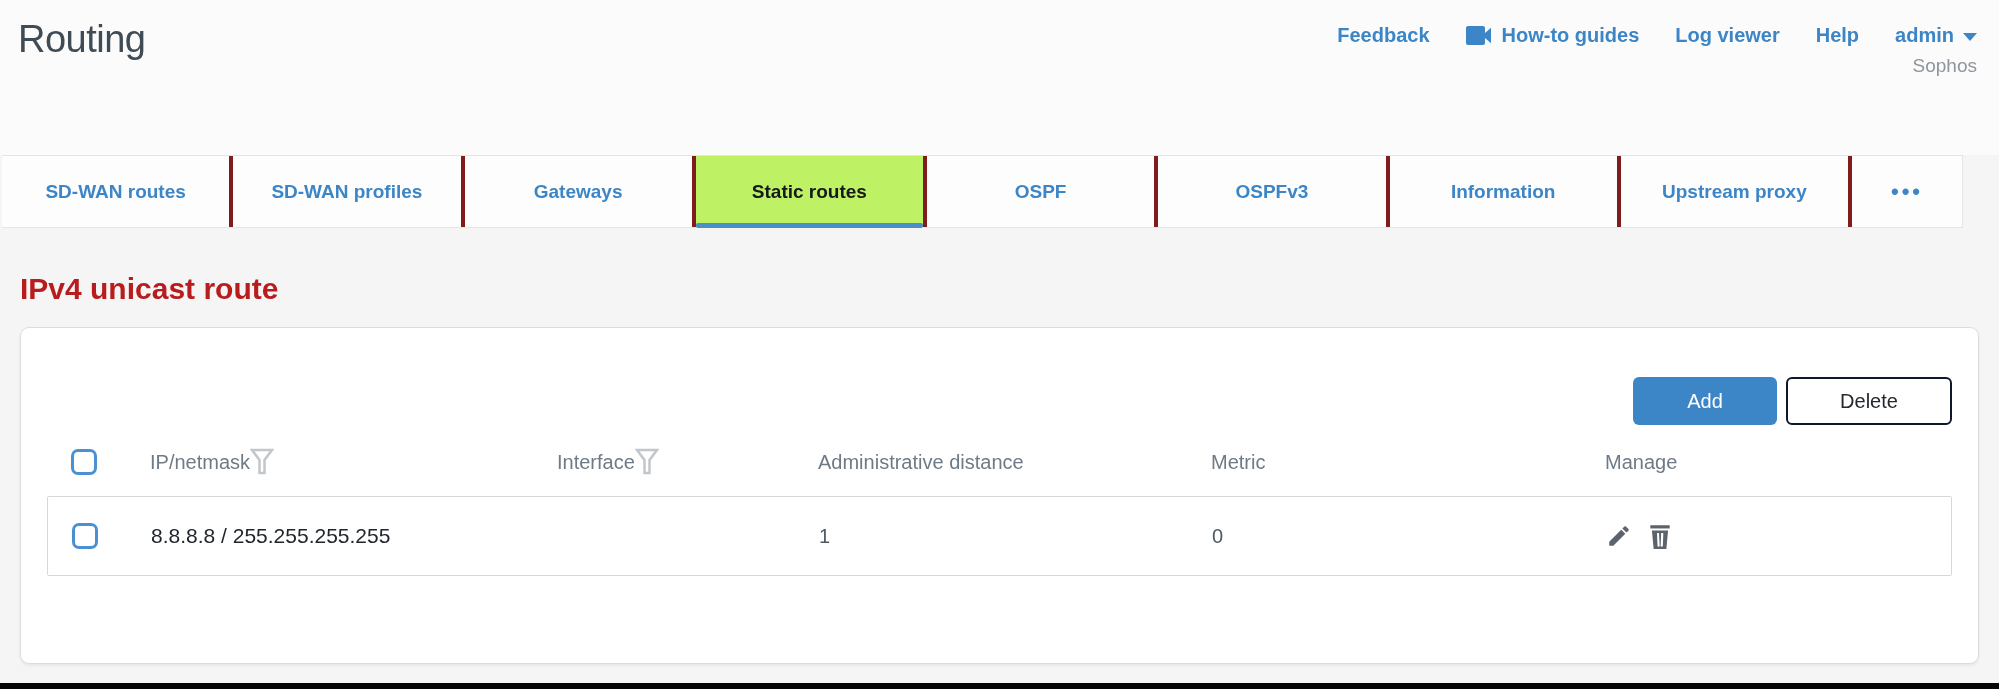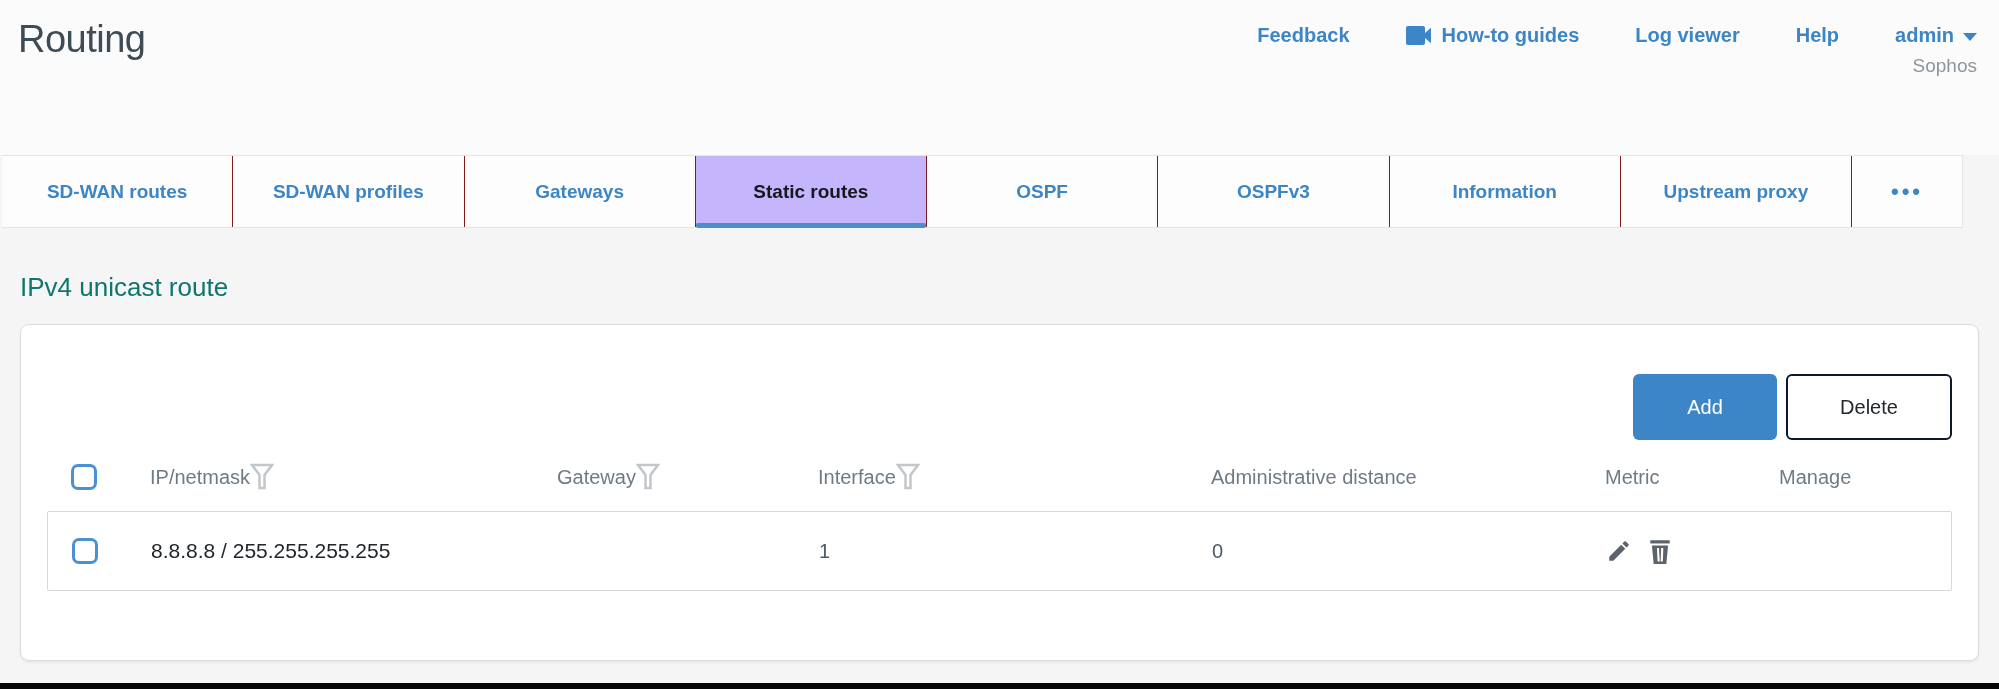--- a/index.html
+++ b/index.html
@@ -4,47 +4,47 @@
 <style>
   * { margin:0; padding:0; box-sizing:border-box; }
   html,body { width:1999px; height:689px; overflow:hidden; }
   body { font-family:"Liberation Sans", sans-serif; background:#f5f5f6; }
 
   
   .page-header { height:155px; background:#fbfbfb; display:flex;
                  justify-content:space-between; padding:8px 22px 0 18px; }
   .page-title { font-size:38px; font-weight:400; color:#3f4b55; margin-top:10px; letter-spacing:-0.5px; }
   .util-nav { margin-top:16px; display:flex; flex-direction:column; align-items:flex-end; }
-  .util-row { display:flex; align-items:flex-start; gap:56px; }
+  .util-row { display:flex; align-items:flex-start; gap:36px; }
   .util-link { display:flex; align-items:center; gap:9px; color:#3c85c6; font-size:20px;
                font-weight:600; text-decoration:none; cursor:pointer; }
   .caret-down { width:0; height:0; border-left:7px solid transparent;
                 border-right:7px solid transparent; border-top:8px solid #3c85c6; margin-top:2px; }
   .brand-label { margin-top:8px; color:#8d959d; font-size:19px; font-weight:400; }
 
   
   .tab-bar { height:73px; width:1961px; margin-left:2px; background:#fdfdfd;
              border:1px solid #e3e5e6; border-left:none; display:flex; }
   .tab { flex:1; display:flex; align-items:center; justify-content:center;
-         font-size:19px; font-weight:600; color:#3c85c6; border-right:1px solid #7f1d1d;
+         font-size:19px; font-weight:600; color:#3c85c6; border-right:4px solid #7f1d1d;
          position:relative; cursor:pointer; background:#fdfdfd; }
-  .tab.active { background:#c4b5fd; color:#15191d; }
+  .tab.active { background:#bef264; color:#15191d; }
   .tab.active::after { content:""; position:absolute; left:0; right:0; bottom:-1px;
                        height:5px; background:#4b8fc9; border-radius:2px; }
   .tab-more { flex:none; width:110px; display:flex; align-items:center; justify-content:center;
               color:#3c85c6; font-size:22px; font-weight:700; letter-spacing:3px; cursor:pointer; }
 
   
   .content { background:#f5f5f6; height:455px; padding:0 20px; }
-  .section-title { padding-top:44px; font-size:26px; font-weight:400; color:#0f766e; }
+  .section-title { padding-top:44px; font-size:30px; font-weight:700; color:#b91c1c; }
   .card { margin-top:21px; height:337px; background:#ffffff; border:1px solid #dadddf;
           border-radius:9px; box-shadow:0 2px 3px rgba(0,0,0,.06); padding:0 26px; }
 
   .toolbar { display:flex; justify-content:flex-end; gap:9px; padding-top:49px; }
-  .btn { height:66px; font-size:20px; font-family:inherit; border-radius:6px;
+  .btn { height:48px; font-size:20px; font-family:inherit; border-radius:6px;
          display:flex; align-items:center; justify-content:center; cursor:pointer; }
   .btn-add { width:144px; background:#3c85c6; color:#ffffff; border:none; }
   .btn-delete { width:166px; background:#ffffff; color:#23282d; border:2px solid #0f172a; }
 
   .grid-cols { display:grid; grid-template-columns:103px 407px 261px 393px 394px 174px 1fr;
                align-items:center; }
   .thead { margin-top:23px; color:#6e7b86; font-size:20px; }
   .th { display:flex; align-items:center; }
   .checkbox { width:26px; height:26px; border:3px solid #4a90d4; border-radius:7px;
               background:#fff; margin-left:24px; cursor:pointer; }
@@ -139,28 +139,20 @@
         </div>
       <div class="th">
         <span>IP/netmask</span>
         <span class="funnel">
           <svg width="24" height="28" viewBox="0 0 24 28">
               <path fill="none" stroke="#c3c7cb" stroke-width="2.5" d="M2 2h20L14.5 12v13h-5V12L2 2z"></path>
             </svg>
         </span>
       </div>
       <div class="th">
-        <span>Gateway</span>
-        <span class="funnel">
-          <svg width="24" height="28" viewBox="0 0 24 28">
-              <path fill="none" stroke="#c3c7cb" stroke-width="2.5" d="M2 2h20L14.5 12v13h-5V12L2 2z"></path>
-            </svg>
-        </span>
-      </div>
-      <div class="th">
         <span>Interface</span>
         <span class="funnel">
           <svg width="24" height="28" viewBox="0 0 24 28">
               <path fill="none" stroke="#c3c7cb" stroke-width="2.5" d="M2 2h20L14.5 12v13h-5V12L2 2z"></path>
             </svg>
         </span>
       </div>
       <div class="th">
           <span>Administrative distance</span>
         </div>

